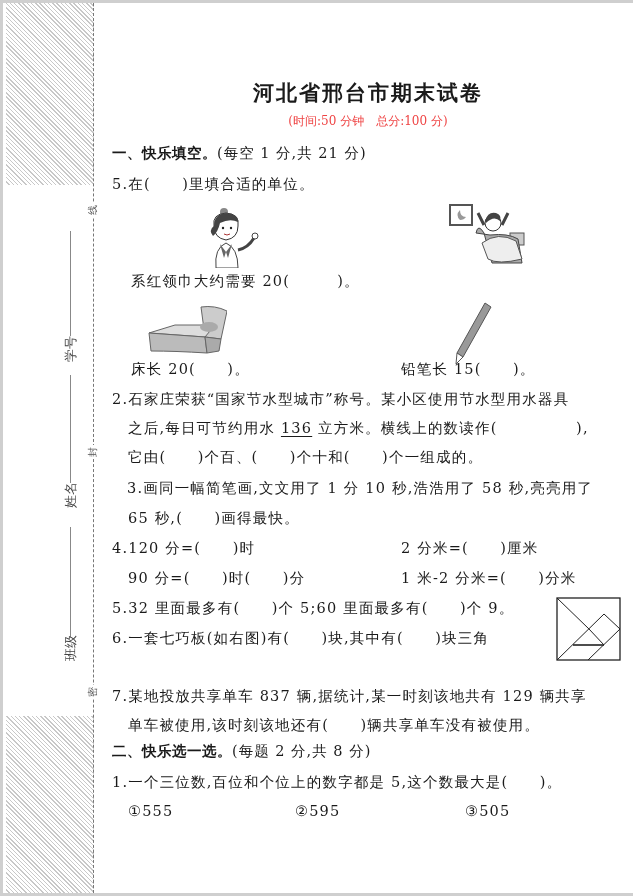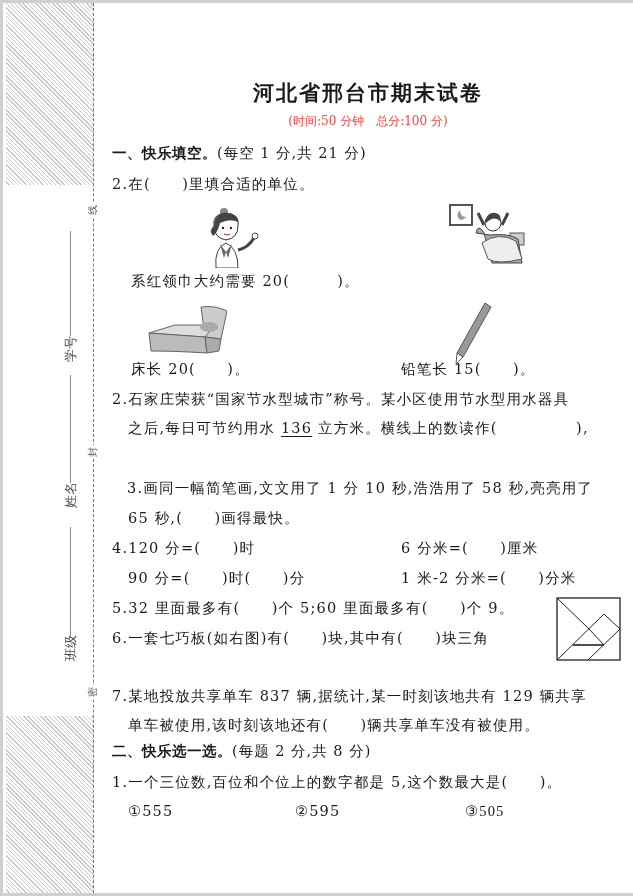--- a/index.html
+++ b/index.html
@@ -74,21 +74,21 @@
   <div class="field-label" style="top:484px;">姓名</div>
   <div class="field-line" style="top:524px;height:110px;"></div>
   <div class="field-label" style="top:637px;">班级</div>
 
   <div class="title">河北省邢台市期末试卷</div>
   <div class="subtitle">(时间:50 分钟　总分:100 分)</div>
 
   <div class="line section-head" style="left:109px;top:140px;">
     <span>一、快乐填空。</span><span class="note">(每空 1 分,共 21 分)</span>
   </div>
-  <div class="line" style="left:109px;top:171px;">2.在(　　)里填合适的单位。</div>
+  <div class="line" style="left:109px;top:171px;">5.在(　　)里填合适的单位。</div>
 
   <svg style="left:207px;top:205px;" width="56" height="60" viewBox="0 0 56 60">
     <circle cx="14" cy="4" r="4" fill="#888"></circle>
     <path d="M4 18 Q2 6 16 5 Q30 6 28 18 Q28 30 16 32 Q4 30 4 18Z" fill="#fff" stroke="#333" stroke-width="1"></path>
     <path d="M4 18 Q4 6 16 5 Q29 6 28 14 Q20 10 10 15 Q8 24 3 28 Q-2 22 4 18Z" fill="#444"></path>
     <circle cx="13" cy="20" r="1.2" fill="#222"></circle>
       <circle cx="21" cy="20" r="1.2" fill="#222"></circle>
     <path d="M14 26 Q17 28 20 26" stroke="#a33" fill="none"></path>
     <path d="M6 60 Q4 40 16 35 Q28 40 28 60Z" fill="#fff" stroke="#444"></path>
     <path d="M10 36 L16 44 L22 36 L18 50 L16 44 L14 50Z" fill="#666"></path>
@@ -119,26 +119,27 @@
     <path d="M32 2 L38 6 L10 56 L4 52Z" fill="#999" stroke="#555"></path>
     <path d="M4 52 L10 56 L3 63Z" fill="#fff" stroke="#555"></path>
   </svg>
 
   <div class="line" style="left:128px;top:268px;">系红领巾大约需要 20(　　　)。</div>
   <div class="line" style="left:128px;top:356px;">床长 20(　　)。</div>
   <div class="line" style="left:398px;top:356px;">铅笔长 15(　　)。</div>
 
   <div class="line" style="left:109px;top:386px;">2.石家庄荣获“国家节水型城市”称号。某小区使用节水型用水器具</div>
   <div class="line" style="left:125px;top:415px;"><span>之后,每日可节约用水 </span><span class="u">136</span><span> 立方米。横线上的数读作(　　　　　),</span></div>
+  <div class="line" style="left:125px;top:444px;">它由(　　)个百、(　　)个十和(　　)个一组成的。</div>
 
   <div class="line" style="left:124px;top:475px;">3.画同一幅简笔画,文文用了 1 分 10 秒,浩浩用了 58 秒,亮亮用了</div>
   <div class="line" style="left:125px;top:505px;">65 秒,(　　)画得最快。</div>
 
   <div class="line" style="left:109px;top:535px;">4.120 分=(　　)时</div>
-  <div class="line" style="left:398px;top:535px;">6 分米=(　　)厘米</div>
+  <div class="line" style="left:398px;top:535px;">2 分米=(　　)厘米</div>
   <div class="line" style="left:125px;top:565px;">90 分=(　　)时(　　)分</div>
   <div class="line" style="left:398px;top:565px;">1 米-2 分米=(　　)分米</div>
 
   <div class="line" style="left:109px;top:595px;">5.32 里面最多有(　　)个 5;60 里面最多有(　　)个 9。</div>
 
   <div class="line" style="left:109px;top:625px;">6.一套七巧板(如右图)有(　　)块,其中有(　　)块三角</div>
 
   <svg style="left:553px;top:594px;" width="65" height="64" viewBox="0 0 65 64">
     <rect x="1" y="1" width="63" height="62" fill="#fff" stroke="#222" stroke-width="1.3"></rect>
     <line x1="1" y1="1" x2="33" y2="32" stroke="#222" stroke-width="1"></line>
@@ -151,14 +152,14 @@
 
   <div class="line" style="left:109px;top:683px;">7.某地投放共享单车 837 辆,据统计,某一时刻该地共有 129 辆共享</div>
   <div class="line" style="left:125px;top:712px;">单车被使用,该时刻该地还有(　　)辆共享单车没有被使用。</div>
 
   <div class="line section-head" style="left:109px;top:738px;">
     <span>二、快乐选一选。</span><span class="note">(每题 2 分,共 8 分)</span>
   </div>
   <div class="line" style="left:109px;top:769px;">1.一个三位数,百位和个位上的数字都是 5,这个数最大是(　　)。</div>
   <div class="line" style="left:125px;top:798px;">①555</div>
   <div class="line" style="left:292px;top:798px;">②595</div>
-  <div class="line" style="left:462px;top:798px;font-family:Liberation Serif, serif;">③505</div>
+  <div class="line" style="left:462px;top:798px;">③505</div>
 </div>
 
 </body></html>

